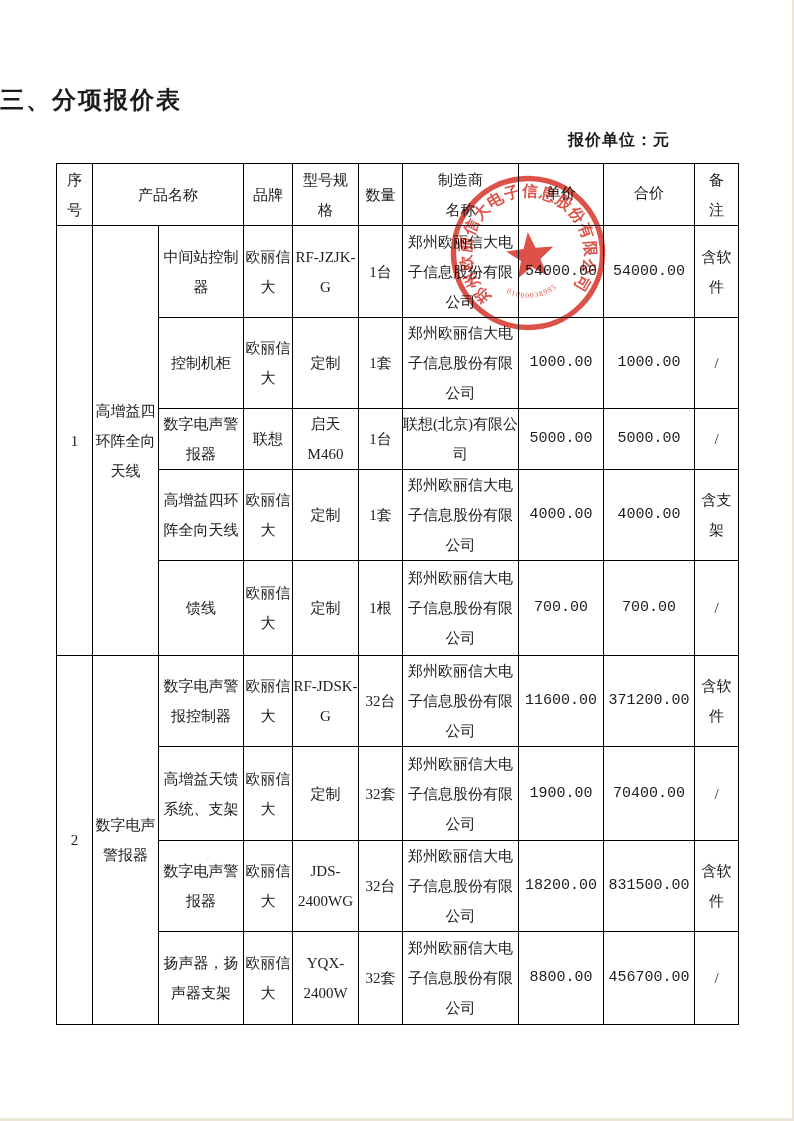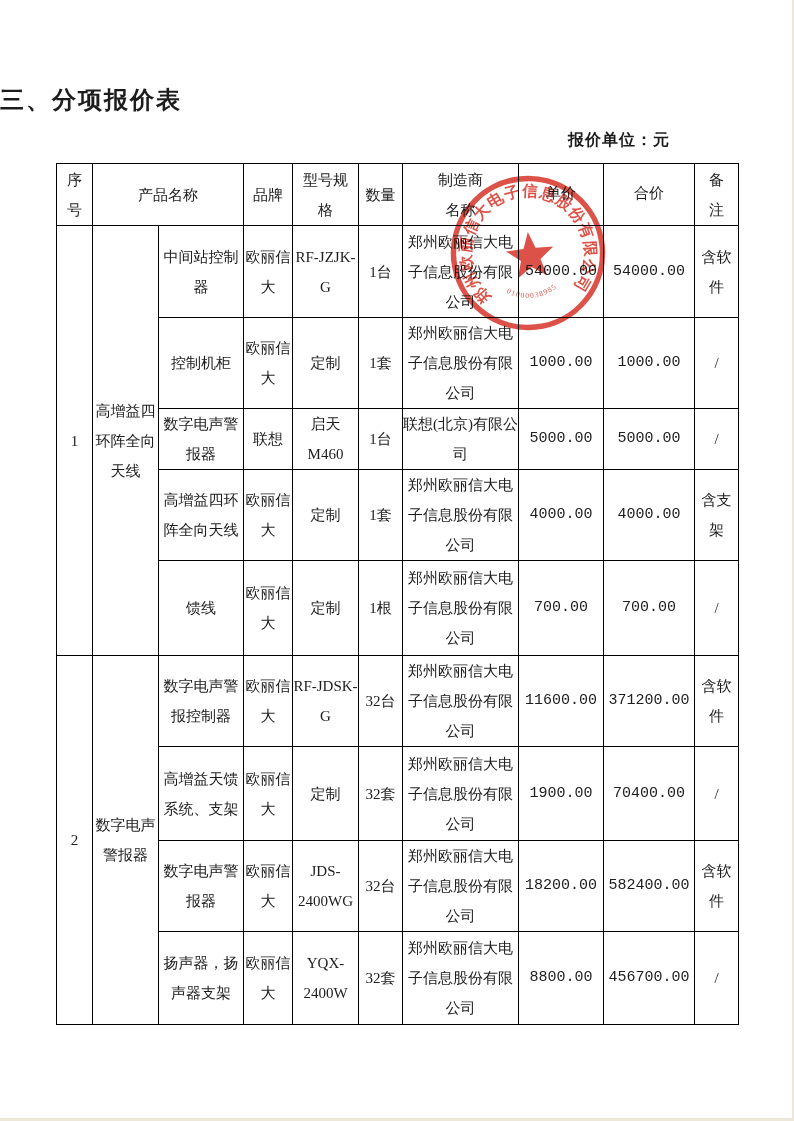--- a/index.html
+++ b/index.html
@@ -173,21 +173,21 @@
         <td class="c-price">70400.00</td>
         <td class="c-remark">/</td>
       </tr>
       <tr class="r8">
         <td class="c-prod">数字电声警报器</td>
         <td class="c-brand">欧丽信大</td>
         <td class="c-model">JDS-2400WG</td>
         <td class="c-qty">32台</td>
         <td class="c-mfr">郑州欧丽信大电子信息股份有限公司</td>
         <td class="c-price">18200.00</td>
-        <td class="c-price">582400.00</td>
+        <td class="c-price">831500.00</td>
         <td class="c-remark">含软件</td>
       </tr>
       <tr class="r9">
         <td class="c-prod">扬声器，扬声器支架</td>
         <td class="c-brand">欧丽信大</td>
         <td class="c-model">YQX-2400W</td>
         <td class="c-qty">32套</td>
         <td class="c-mfr">郑州欧丽信大电子信息股份有限公司</td>
         <td class="c-price">8800.00</td>
         <td class="c-price">456700.00</td>

